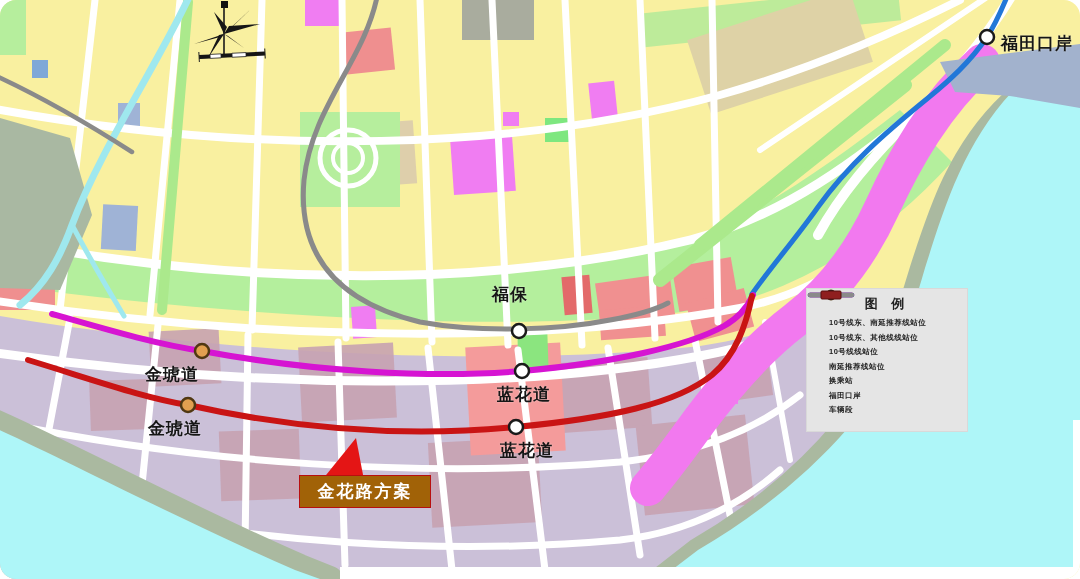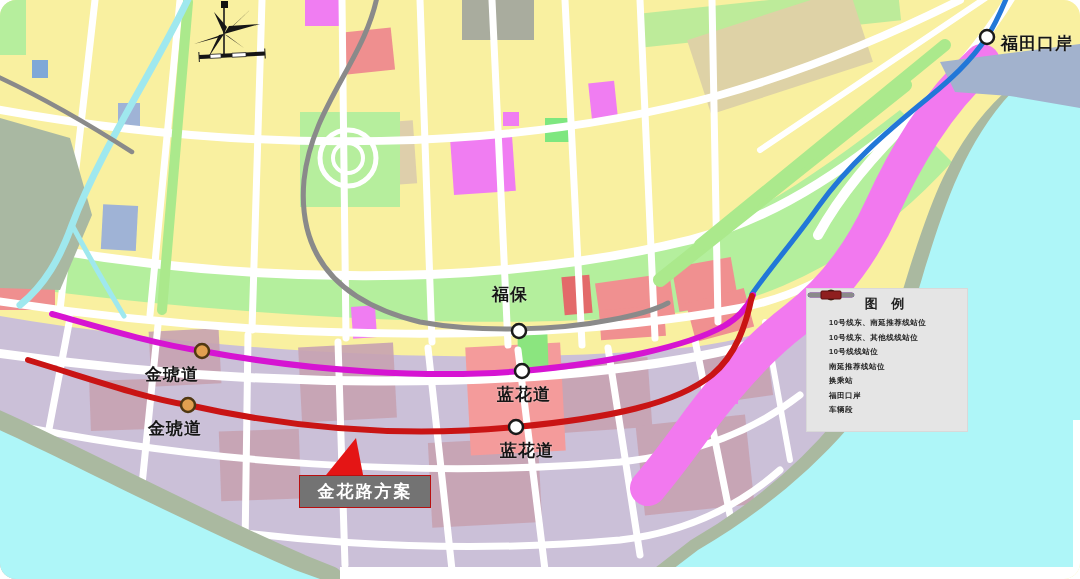--- a/index.html
+++ b/index.html
@@ -11,21 +11,21 @@
   }
   .stage svg{position:absolute;left:0;top:0;}
   .map-label{
     position:absolute;color:#161616;font-weight:bold;
     white-space:nowrap;text-shadow:0 0 2px rgba(255,255,255,.55);
   }
   .lbl-16{font-size:17px;letter-spacing:1px;}
   .lbl-17{font-size:17px;letter-spacing:1px;}
   .callout{
     position:absolute;left:299px;top:475px;width:130px;height:31px;
-    background:#737373;border:1px solid #b80f0f;
+    background:#a16207;border:1px solid #b80f0f;
     color:#ffffff;font-weight:bold;font-size:17px;letter-spacing:2px;
     display:flex;align-items:center;justify-content:center;
   }
   .legend{
     position:absolute;left:806px;top:288px;width:162px;height:144px;
     background:#e5e5e5;border:1px solid #d9d9d9;box-sizing:border-box;
     padding:6px 0 0 0;
   }
   .legend-title{
     text-align:center;font-size:13px;font-weight:bold;color:#222;

